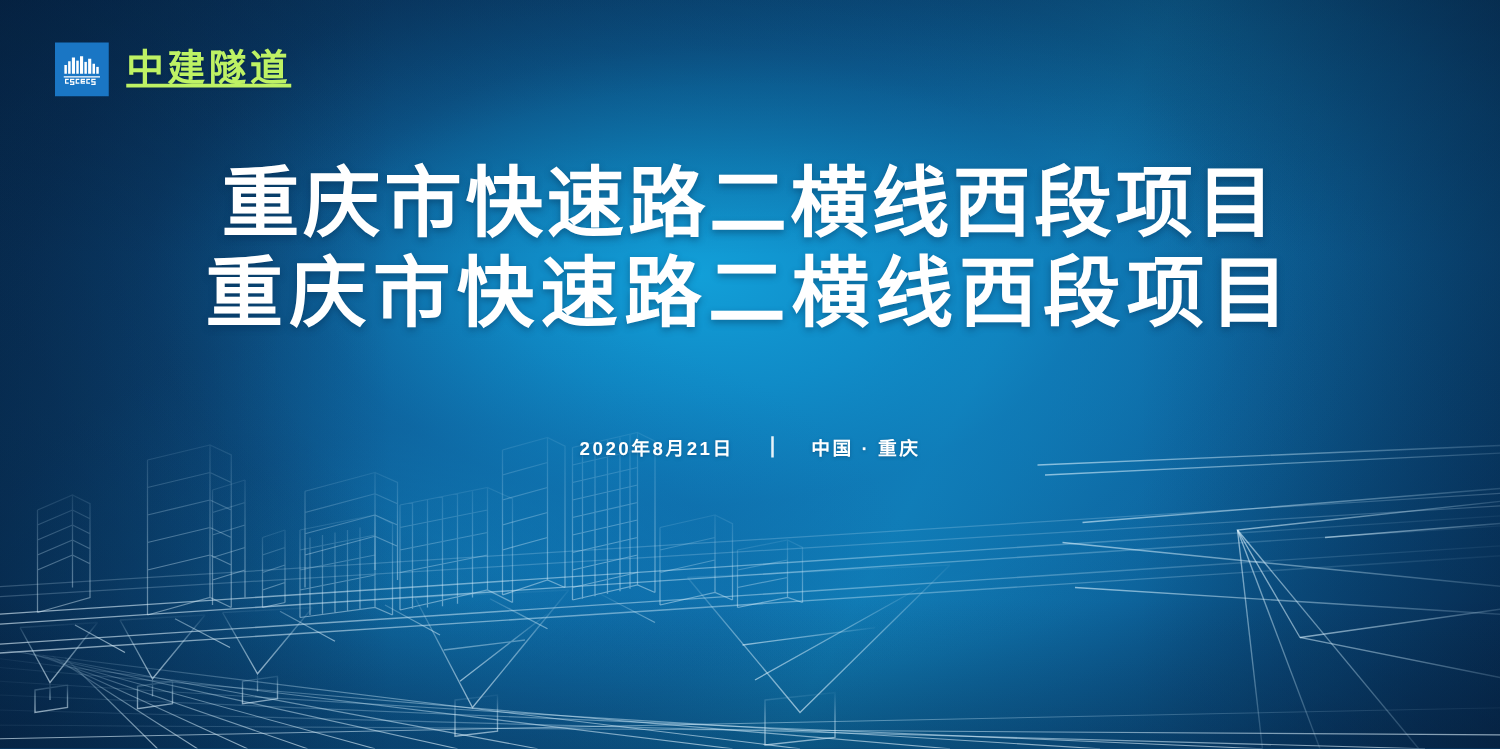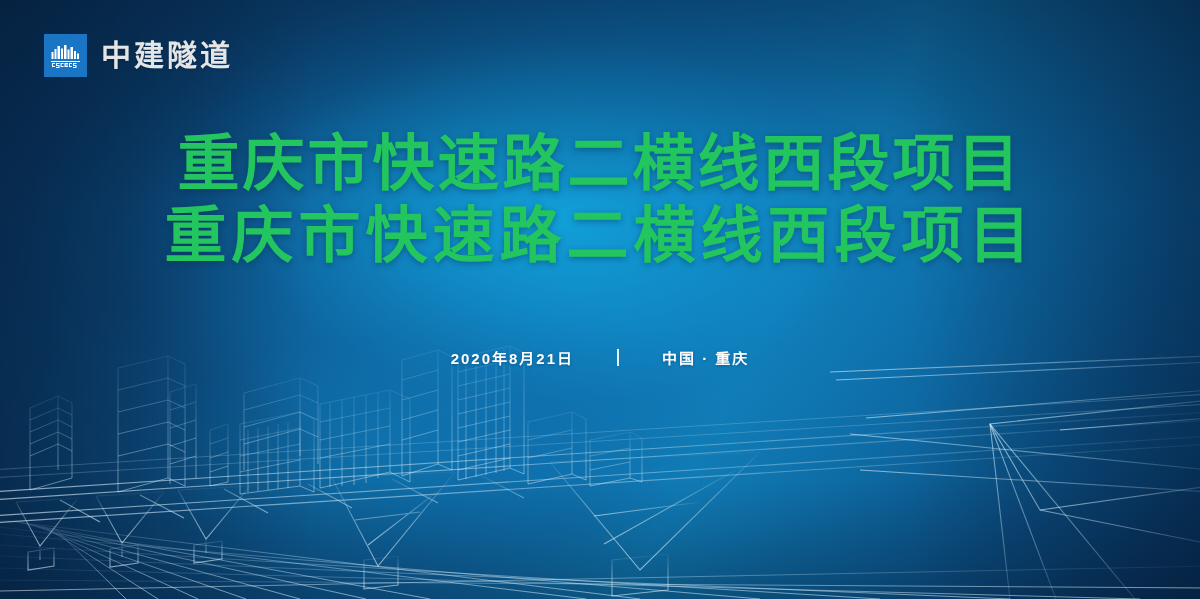--- a/index.html
+++ b/index.html
@@ -94,53 +94,54 @@
     z-index:6;
   }
   .logo-mark{
     width:43px; height:43px;
     background:#1a76c4;
     display:flex; align-items:center; justify-content:center;
     flex:0 0 auto;
   }
   .logo-mark svg{ display:block; }
   .logo-word{
-    color:#e5e5e5;
+    color:#bef264;
     font-size:30px;
     font-weight:bold;
     letter-spacing:3px;
     line-height:1;
     white-space:nowrap;
     text-shadow:0 1px 2px rgba(2,28,56,0.35);
+    text-decoration:underline;
   }
 
   
   .headline{
     position:absolute;
     left:0; right:0; top:128px;
     text-align:center;
     z-index:5;
   }
   .headline-line{
-    color:#22c55e;
+    color:#ffffff;
     font-size:62px;
     font-weight:bold;
     line-height:72px;
     letter-spacing:3px;
     white-space:nowrap;
     text-shadow:0 2px 6px rgba(3,40,76,0.40);
   }
   .headline-line.l2{ letter-spacing:5px; }
 
   
   .meta{
     position:absolute;
     left:0; right:0; top:347px;
     display:flex; align-items:center; justify-content:center;
-    gap:43px;
+    gap:30px;
     z-index:5;
   }
   .meta-text{
     color:#ffffff;
     font-size:15px;
     font-weight:bold;
     letter-spacing:2px;
     white-space:nowrap;
     text-shadow:0 1px 3px rgba(3,40,76,0.35);
   }

